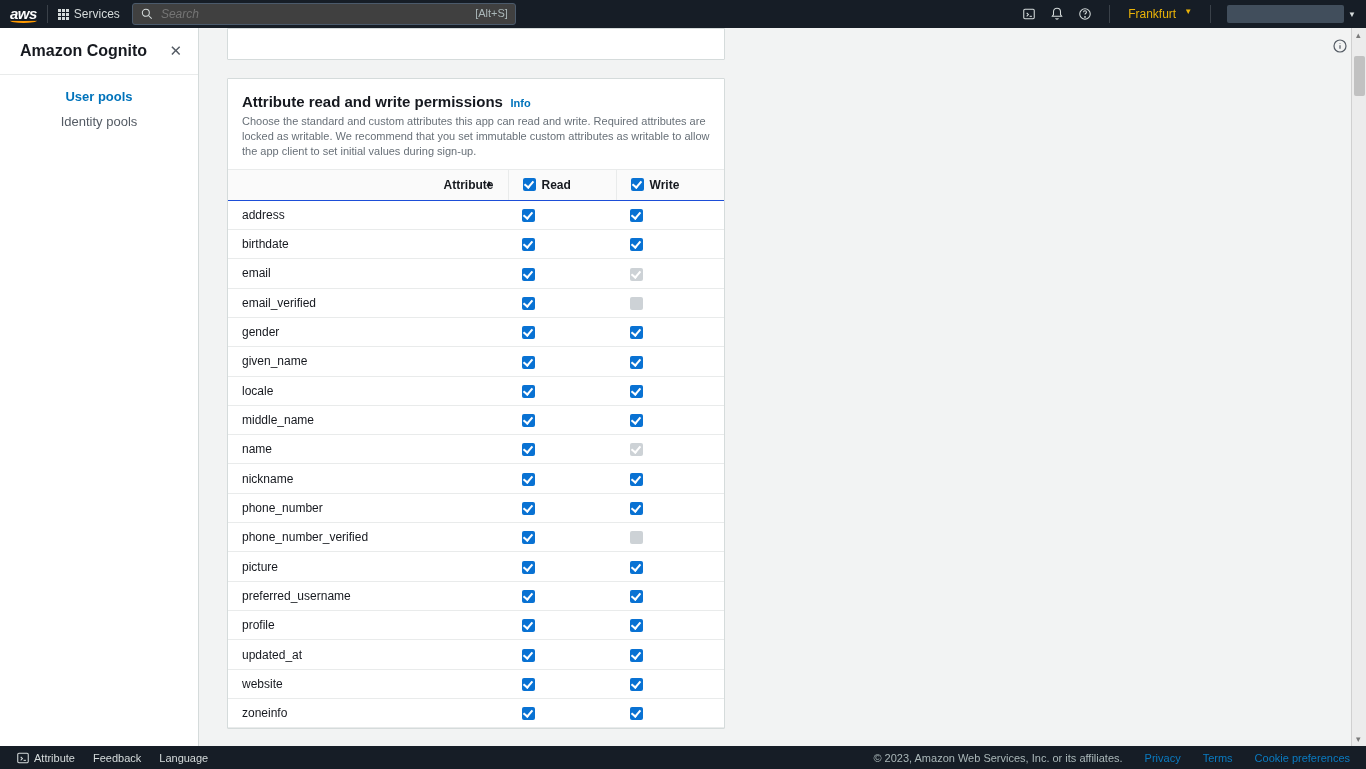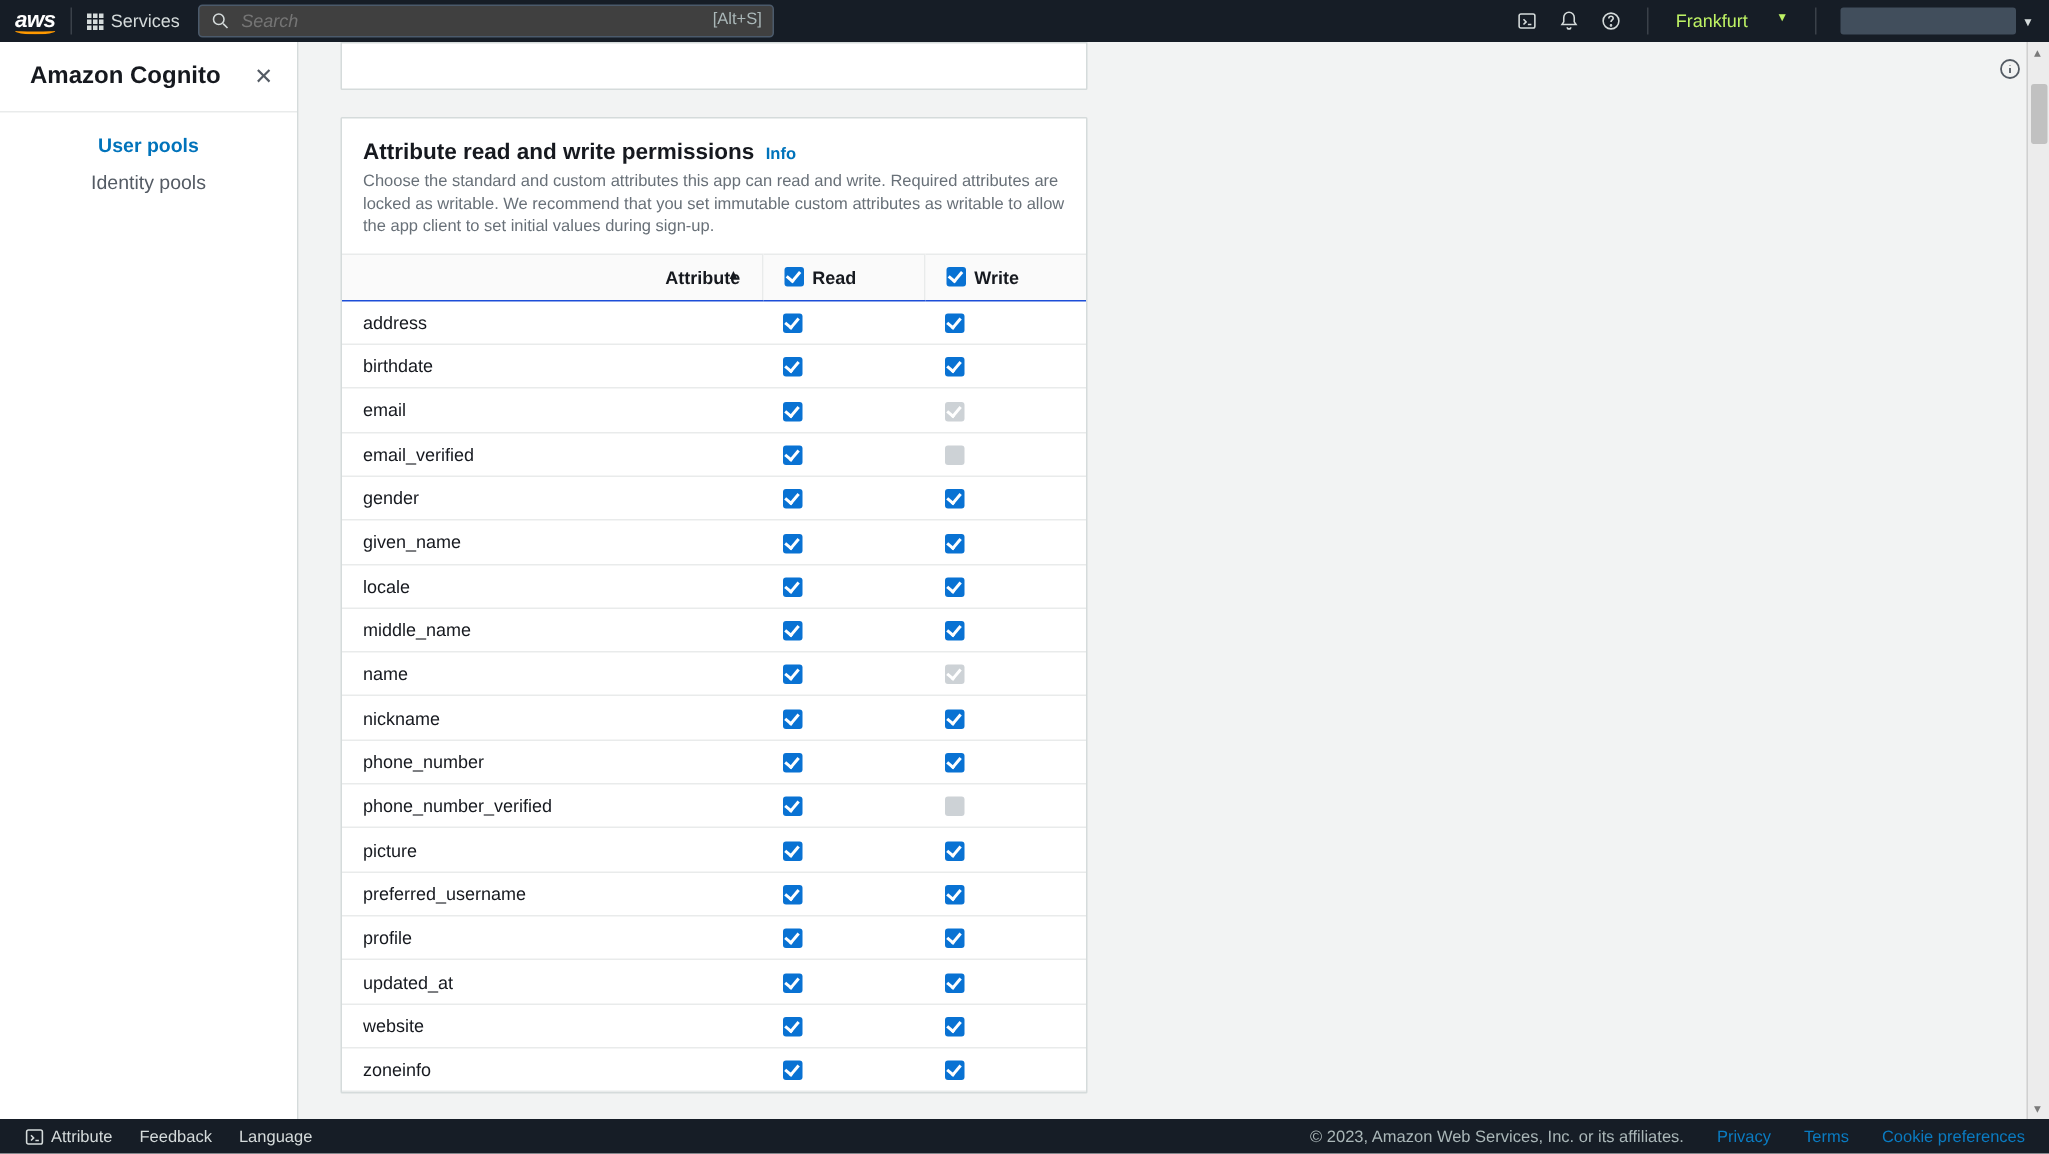--- a/index.html
+++ b/index.html
@@ -12,21 +12,21 @@
 .topnav .divider { width: 1px; height: 18px; background: #3a4149; margin: 0 10px; }
 .services-btn { display: flex; align-items: center; gap: 5px; color: #d5dbdb; font-size: 12px; cursor: pointer; }
 .grid-icon { display: inline-grid; grid-template-columns: repeat(3,3px); grid-template-rows: repeat(3,3px); gap: 1px; }
 .grid-icon span { background: #d5dbdb; width: 3px; height: 3px; }
 .search-wrap { margin-left: 12px; position: relative; }
 .search-input { width: 384px; height: 22px; background: #404040; border: 1px solid #4b5a6b; border-radius: 3px; color: #cfd8dc; font-style: italic; padding: 0 60px 0 28px; font-size: 12px; outline: none; }
 .search-icon { position: absolute; left: 8px; top: 4px; color: #d5dbdb; }
 .search-short { position: absolute; right: 8px; top: 4px; font-size: 11px; color: #aab7b8; font-style: normal; }
 .topnav .spacer { flex: 1; }
 .topnav .iconbtn { width: 28px; display: flex; justify-content: center; color: #d5dbdb; cursor: pointer; }
-.region { color: #bef264; font-size: 12px; display: flex; align-items: flex-start; gap: 19px; margin: 0 8px; cursor: pointer; }
+.region { color: #eab308; font-size: 12px; display: flex; align-items: flex-start; gap: 8px; margin: 0 8px; cursor: pointer; }
 .acct-box { width: 117px; height: 18px; background: #414e5c; border-radius: 2px; margin-left: 6px; }
 .acct-dd { color: #d5dbdb; margin-left: 4px; font-size: 9px; }
 
 
 .main { display: flex; height: calc(769px - 28px - 23px); }
 .sidebar { width: 199px; background: #fff; border-right: 1px solid #d5dbdb; }
 .sidebar-head { display: flex; align-items: center; justify-content: space-between; padding: 14px 16px 8px 20px; }
 .sidebar-head h2 { font-size: 16px; font-weight: bold; }
 .close-x { font-size: 15px; color: #545b64; cursor: pointer; }
 .sidebar-sep { height: 1px; background: #e9ebeb; margin-top: 6px; }

